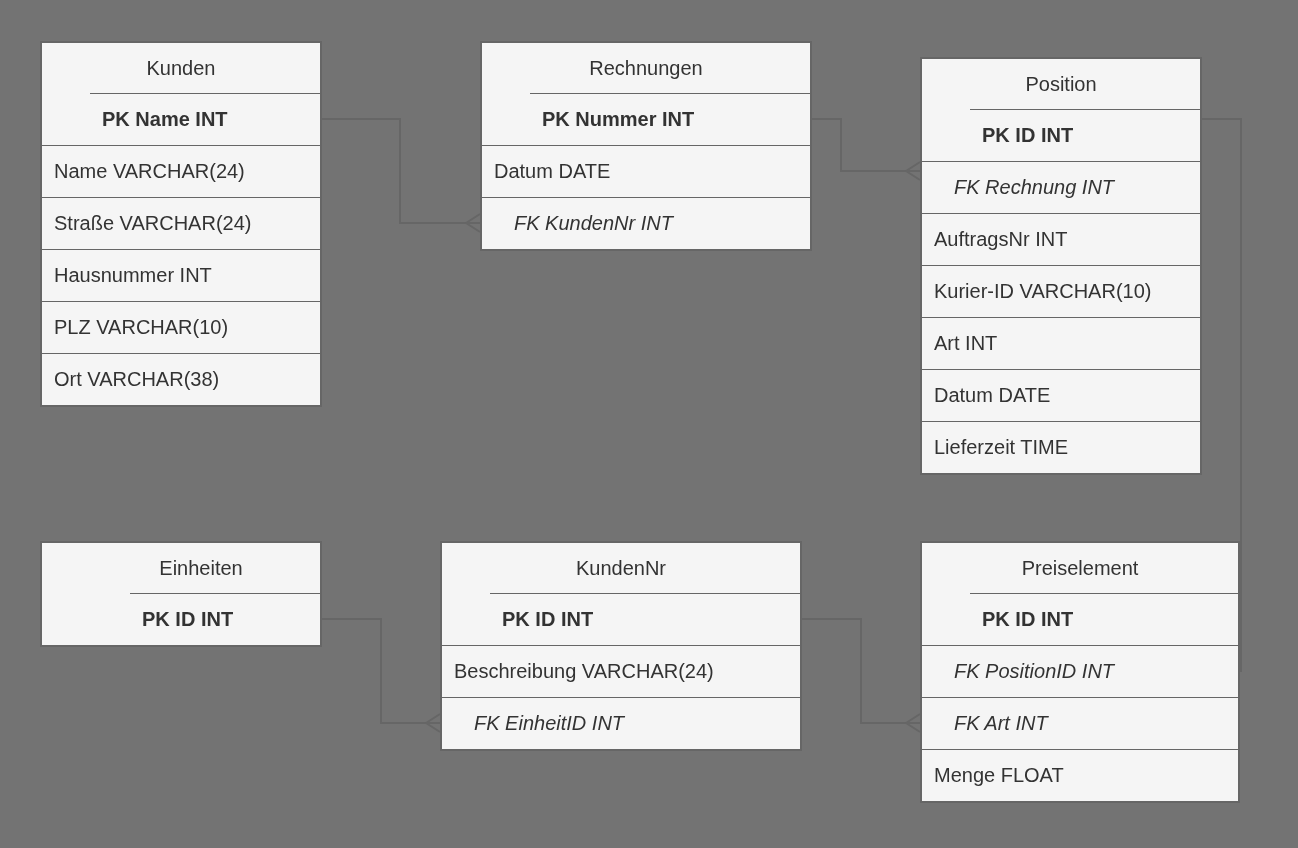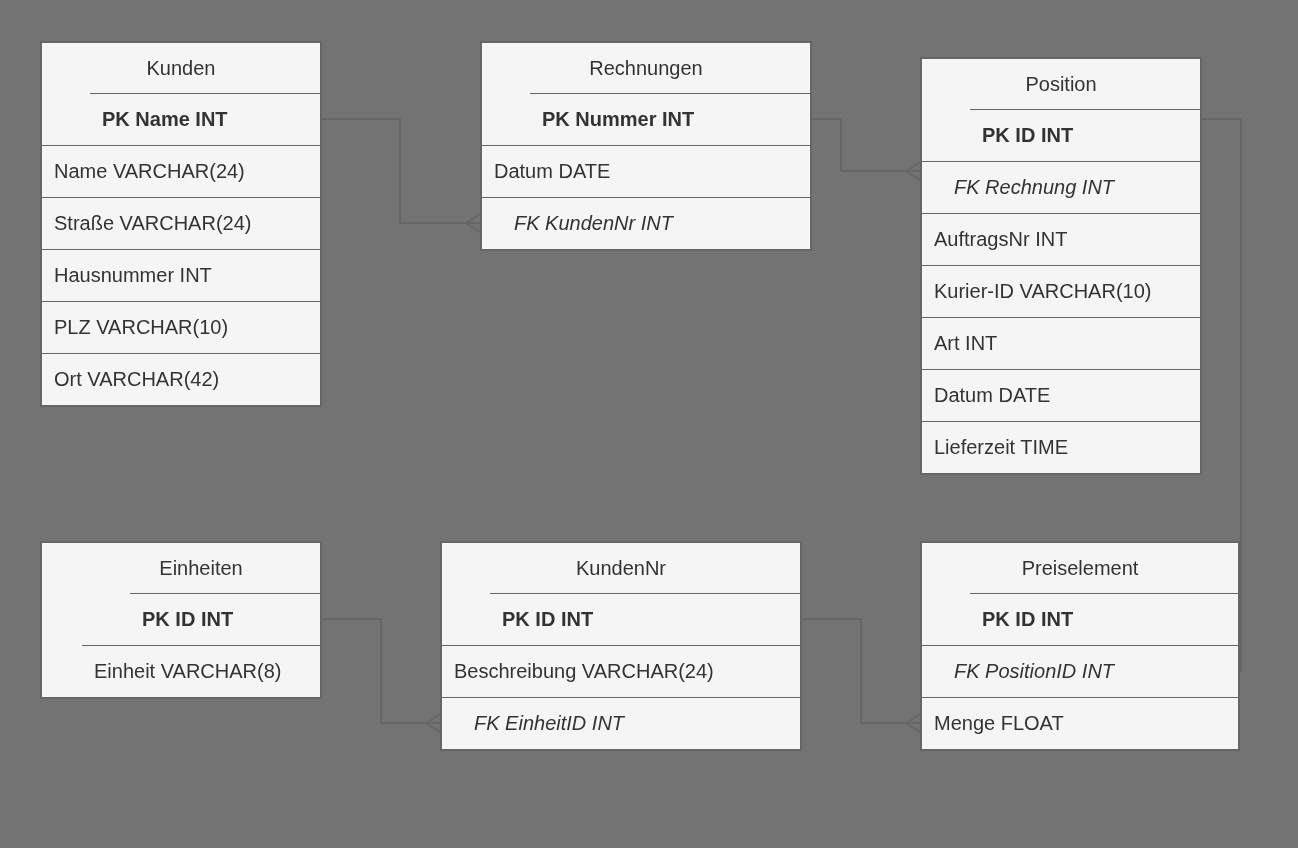--- a/index.html
+++ b/index.html
@@ -83,21 +83,21 @@
     </g>
   </svg>
 
   <div class="entity" style="left:40px; top:41px; width:282px;">
     <div class="hdr">Kunden</div>
     <div class="row pk">PK Name INT</div>
     <div class="row">Name VARCHAR(24)</div>
     <div class="row">Straße VARCHAR(24)</div>
     <div class="row">Hausnummer INT</div>
     <div class="row">PLZ VARCHAR(10)</div>
-    <div class="row">Ort VARCHAR(42)</div>
+    <div class="row">Ort VARCHAR(38)</div>
   </div>
 
   <div class="entity" style="left:480px; top:41px; width:332px;">
     <div class="hdr">Rechnungen</div>
     <div class="row pk">PK Nummer INT</div>
     <div class="row">Datum DATE</div>
     <div class="row fk">FK KundenNr INT</div>
   </div>
 
   <div class="entity" style="left:920px; top:57px; width:282px;">
@@ -107,30 +107,30 @@
     <div class="row">AuftragsNr INT</div>
     <div class="row">Kurier-ID VARCHAR(10)</div>
     <div class="row">Art INT</div>
     <div class="row">Datum DATE</div>
     <div class="row">Lieferzeit TIME</div>
   </div>
 
   <div class="entity" style="left:40px; top:541px; width:282px;padding-left:40px;">
     <div class="hdr">Einheiten</div>
     <div class="row pk">PK ID INT</div>
-    <div class="row">Einheit VARCHAR(8)</div>
   </div>
 
   <div class="entity" style="left:440px; top:541px; width:362px;">
     <div class="hdr">KundenNr</div>
     <div class="row pk">PK ID INT</div>
     <div class="row">Beschreibung VARCHAR(24)</div>
     <div class="row fk">FK EinheitID INT</div>
   </div>
 
   <div class="entity" style="left:920px; top:541px; width:320px;">
     <div class="hdr">Preiselement</div>
     <div class="row pk">PK ID INT</div>
     <div class="row fk">FK PositionID INT</div>
+    <div class="row fk">FK Art INT</div>
     <div class="row">Menge FLOAT</div>
   </div>
 
 </div>
 
 </body></html>

